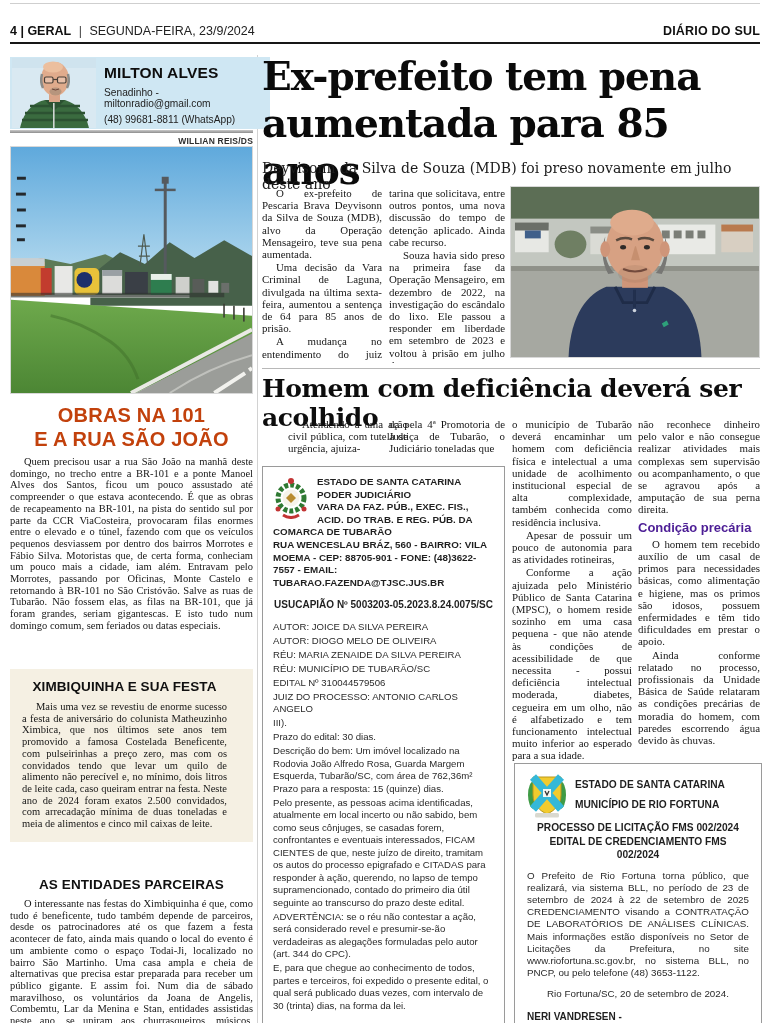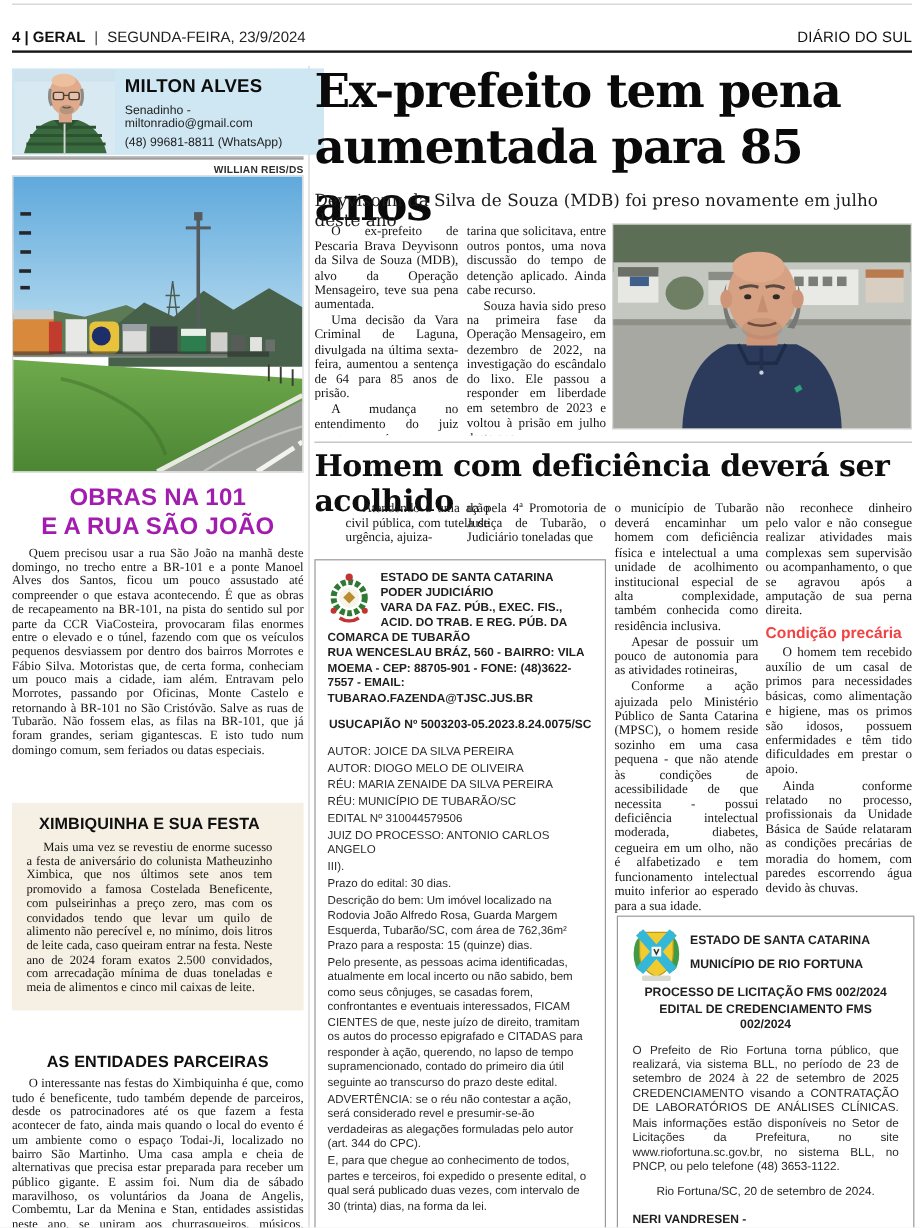--- a/index.html
+++ b/index.html
@@ -7,42 +7,42 @@
   .page { position:relative; width:767px; height:1023px; background:#ffffff; overflow:hidden;
           margin:0 auto; color:#1a1a1a; }
 
   
   .top-hairline { position:absolute; left:10px; right:7px; top:3px; border-top:1px solid #cfcfcf; }
   .masthead { position:absolute; left:10px; right:7px; top:24px; height:16px;
               font-family:"Liberation Sans", sans-serif; font-size:12.5px; color:#101010; }
   .masthead .sec { font-weight:bold; }
   .masthead .sep { color:#444; margin:0 4px; }
   .masthead .date { color:#222; }
-  .masthead .brand { position:absolute; right:0; top:0; font-weight:normal; letter-spacing:.2px;padding-left:23px; }
+  .masthead .brand { position:absolute; right:0; top:0; font-weight:bold; letter-spacing:.2px;padding-left:23px; }
   .masthead-rule { position:absolute; left:10px; right:7px; top:42px; border-top:2px solid #161616; }
   .vert-divider { position:absolute; left:257px; top:55px; bottom:0; border-left:1px solid #d2d2d2; }
 
   
   .leftcol { position:absolute; left:10px; top:57px; width:243px; }
   .columnist-box { position:absolute; left:0; top:0; width:260px; height:72px; background:#cfe7f3; }
   .columnist-photo { position:absolute; left:2px; top:1px; }
   .columnist-info { position:absolute; left:94px; top:7px; width:146px;
                     font-family:"Liberation Sans", sans-serif; }
   .columnist-name { font-weight:bold; font-size:15.5px; color:#0d0d0d; letter-spacing:.2px; }
   .columnist-line { font-size:10.2px; color:#222; margin-top:5px; }
   .columnist-divider { position:absolute; left:0; top:73px; width:243px; height:3px;
                        background:linear-gradient(#c9c9c9,#8e8e8e); }
   .photo-credit { position:absolute; left:0; top:79px; width:243px; text-align:right;
                   font-family:"Liberation Sans", sans-serif; font-weight:bold;
                   font-size:8.5px; color:#2e2e2e; letter-spacing:.2px; }
   .highway-photo { position:absolute; left:0; top:89px; width:243px; height:248px;
                    border:1px solid #d8d8d8; }
   .obras-title { position:absolute; left:0; top:346px; width:243px; text-align:center;
                  font-family:"Liberation Sans", sans-serif; font-weight:600;
-                 font-size:20px; line-height:24px; color:#a21caf; letter-spacing:.2px; }
+                 font-size:20px; line-height:24px; color:#c2410c; letter-spacing:.2px; }
   .left-body { font-size:10.5px; line-height:11.7px; text-align:justify; color:#161616; }
   .left-body.ind, .ind-p { text-indent:14px; }
   .obras-body { position:absolute; left:0; top:399px; width:243px; }
   .beige-box { position:absolute; left:0; top:612px; width:243px; background:#f5f0e3;
                padding:10px 26px 12px 12px; }
   .box-heading { font-family:"Liberation Sans", sans-serif; font-weight:bold; font-size:13.5px;
                  text-align:center; color:#101010; margin-bottom:7px; letter-spacing:.1px; }
   .entidades-title { position:absolute; left:0; top:820px; width:243px; }
   .entidades-body { position:absolute; left:0; top:841px; width:243px; }
 
@@ -60,21 +60,21 @@
                  border:1px solid #d8d8d8; }
   .mid-rule { position:absolute; left:262px; right:7px; top:368px; border-top:1px solid #b8b8b8; }
   .second-headline { position:absolute; left:262px; top:374px; width:500px;
                      font-family:"DejaVu Serif", serif; font-weight:bold;
                      font-size:25px; letter-spacing:-.4px; color:#0d0d0d; }
   .sa-col1 { left:262px; top:418px; width:120px;margin-left:26px; }
   .sa-col2 { left:389px; top:418px; width:116px; }
   .sa-col3 { left:512px; top:418px; width:120px; height:345px; overflow:hidden; }
   .sa-col4 { left:638px; top:418px; width:122px; height:345px; overflow:hidden; }
   .col-subhead { font-family:"Liberation Sans", sans-serif; font-weight:bold; font-size:13px;
-                 text-align:left; text-indent:0; margin:6px 0 4px 0; color:#ef4444; }
+                 text-align:left; text-indent:0; margin:6px 0 4px 0; color:#4c1d95; }
 
   
   .notice-box { position:absolute; background:#fff; border:1px solid #9a9a9a;
                 font-family:"Liberation Sans", sans-serif; color:#2a2a2a; }
   .judicial { left:262px; top:466px; width:243px; padding:9px 10px 10px 10px;
               font-size:9.6px; line-height:12.5px; }
   .crest { float:left; margin:1px 8px 2px 0; }
   .notice-header div { font-weight:bold; font-size:9.8px; line-height:12.6px; color:#1f1f1f; }
   .case-title { clear:both; text-align:center; font-weight:bold; font-size:10px;
                 margin:10px 0 9px 0; color:#1f1f1f; }

